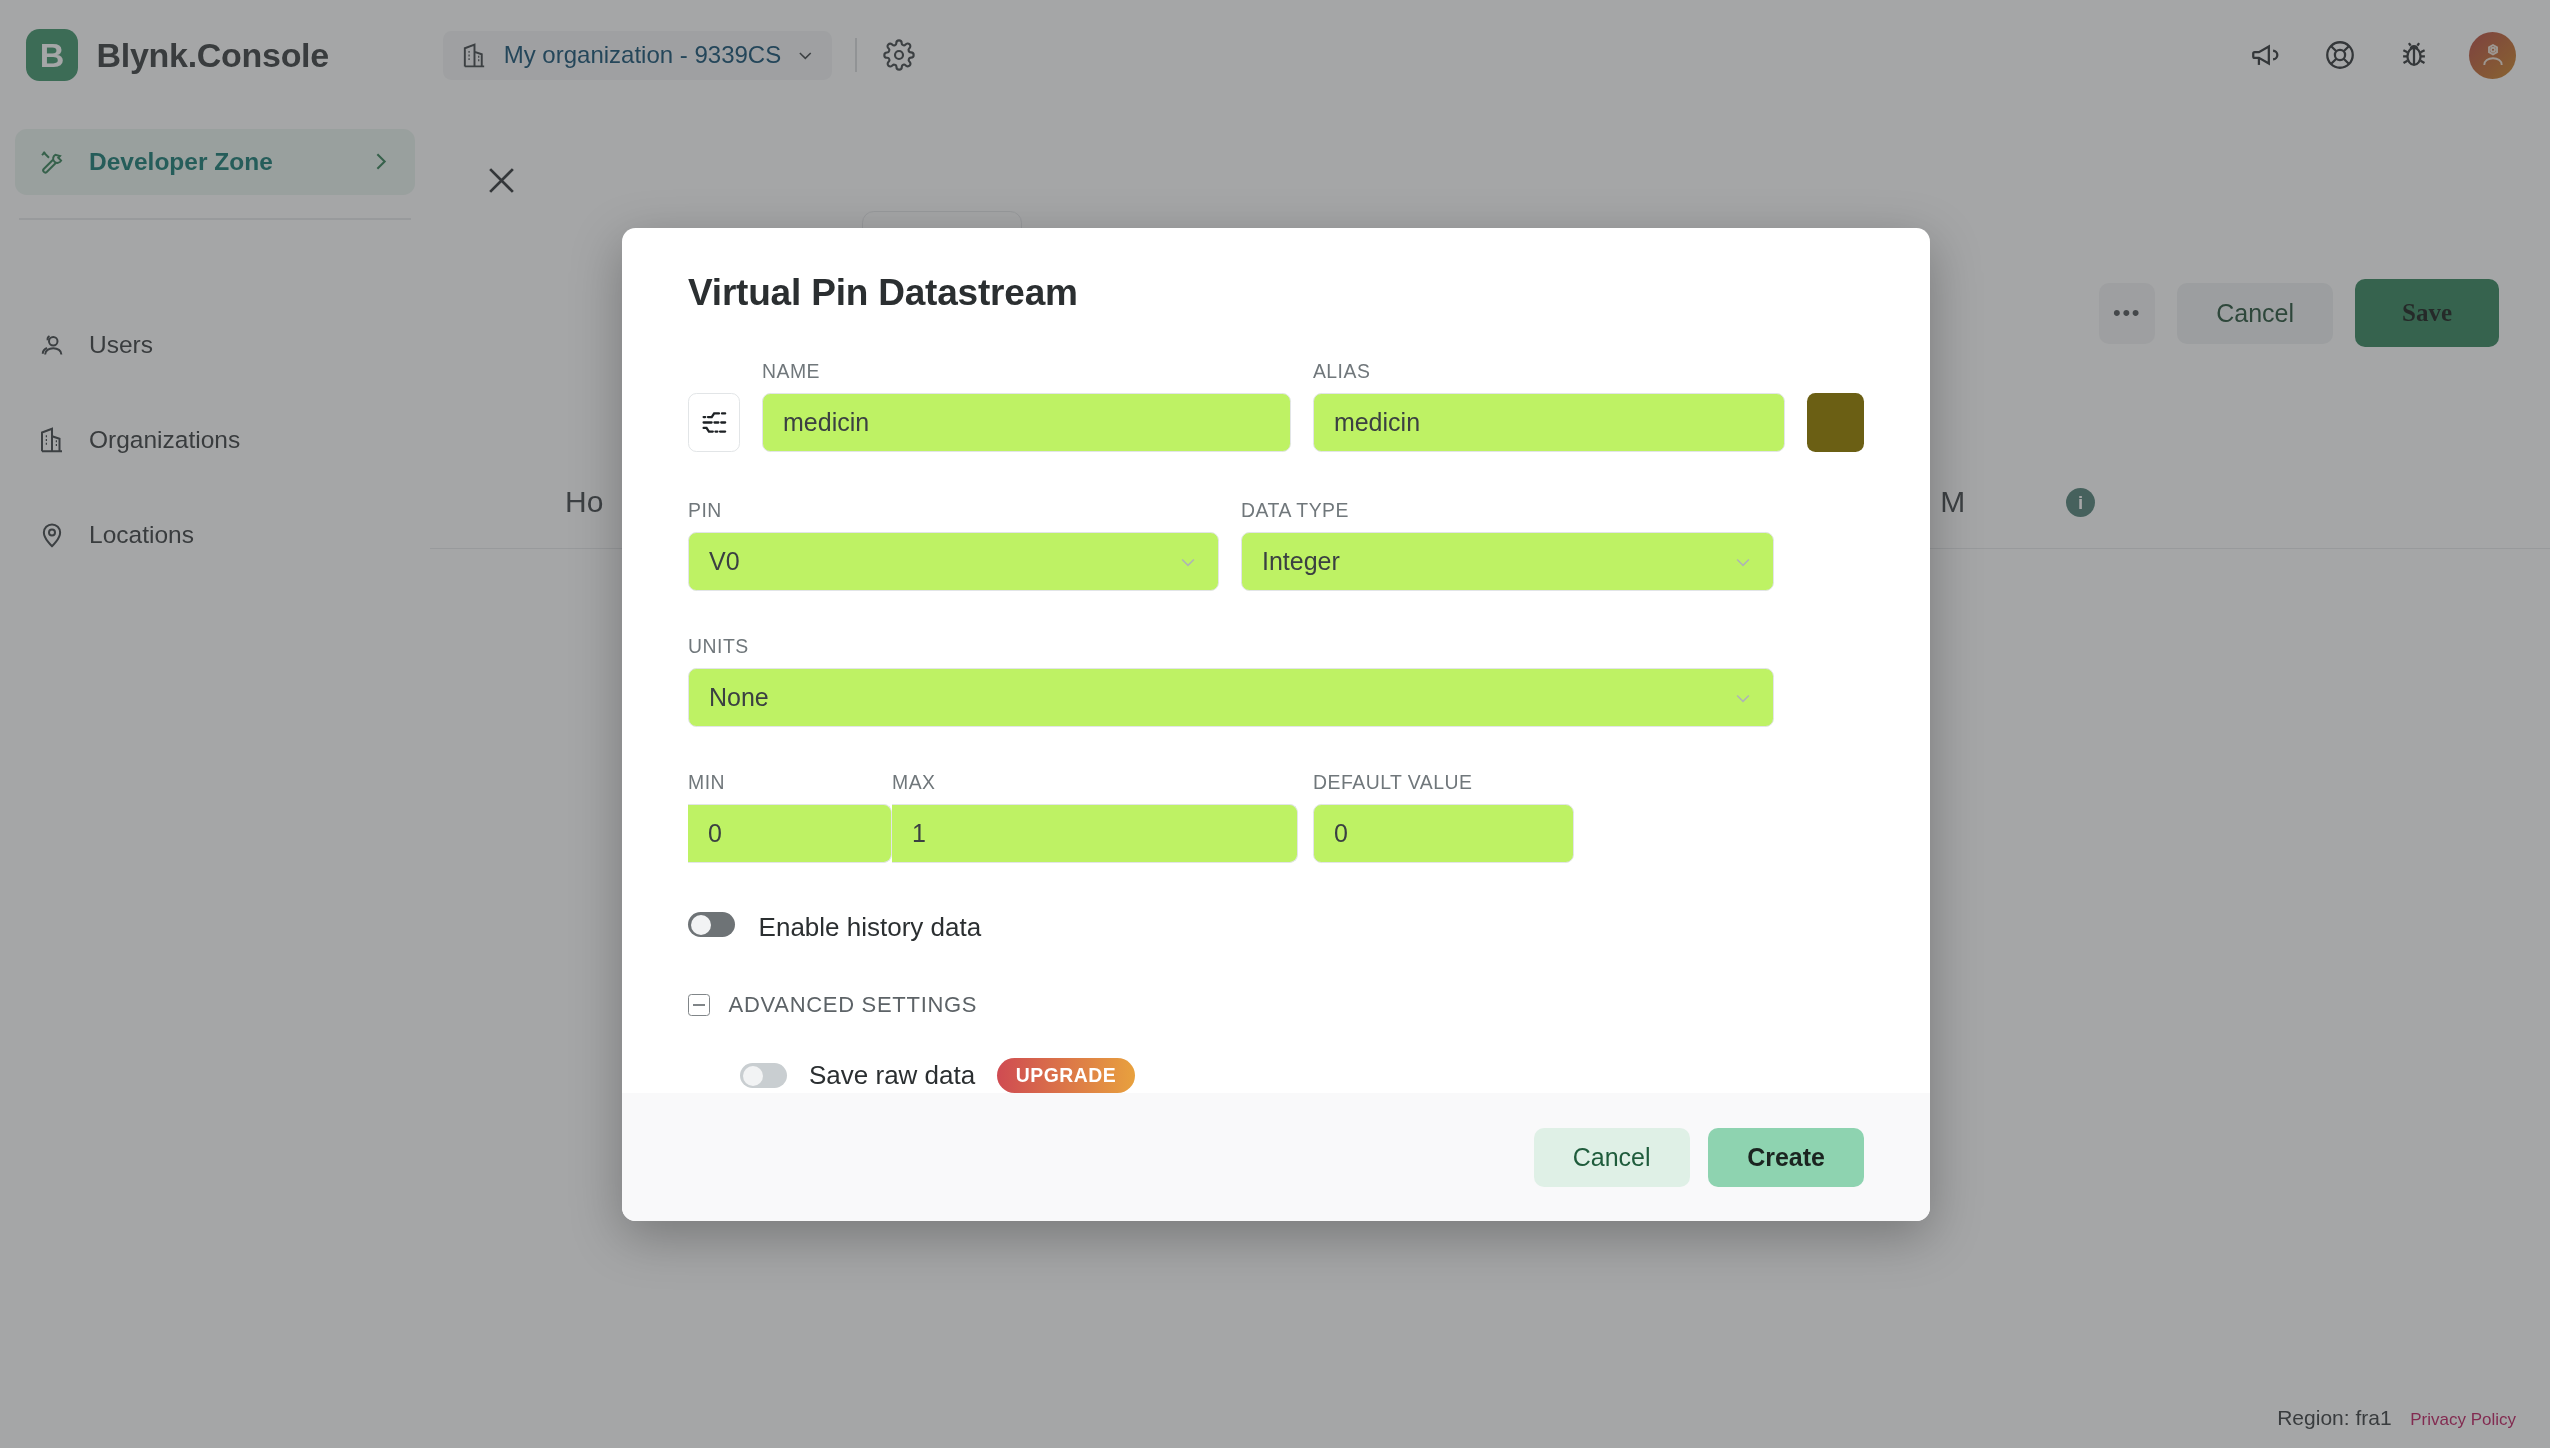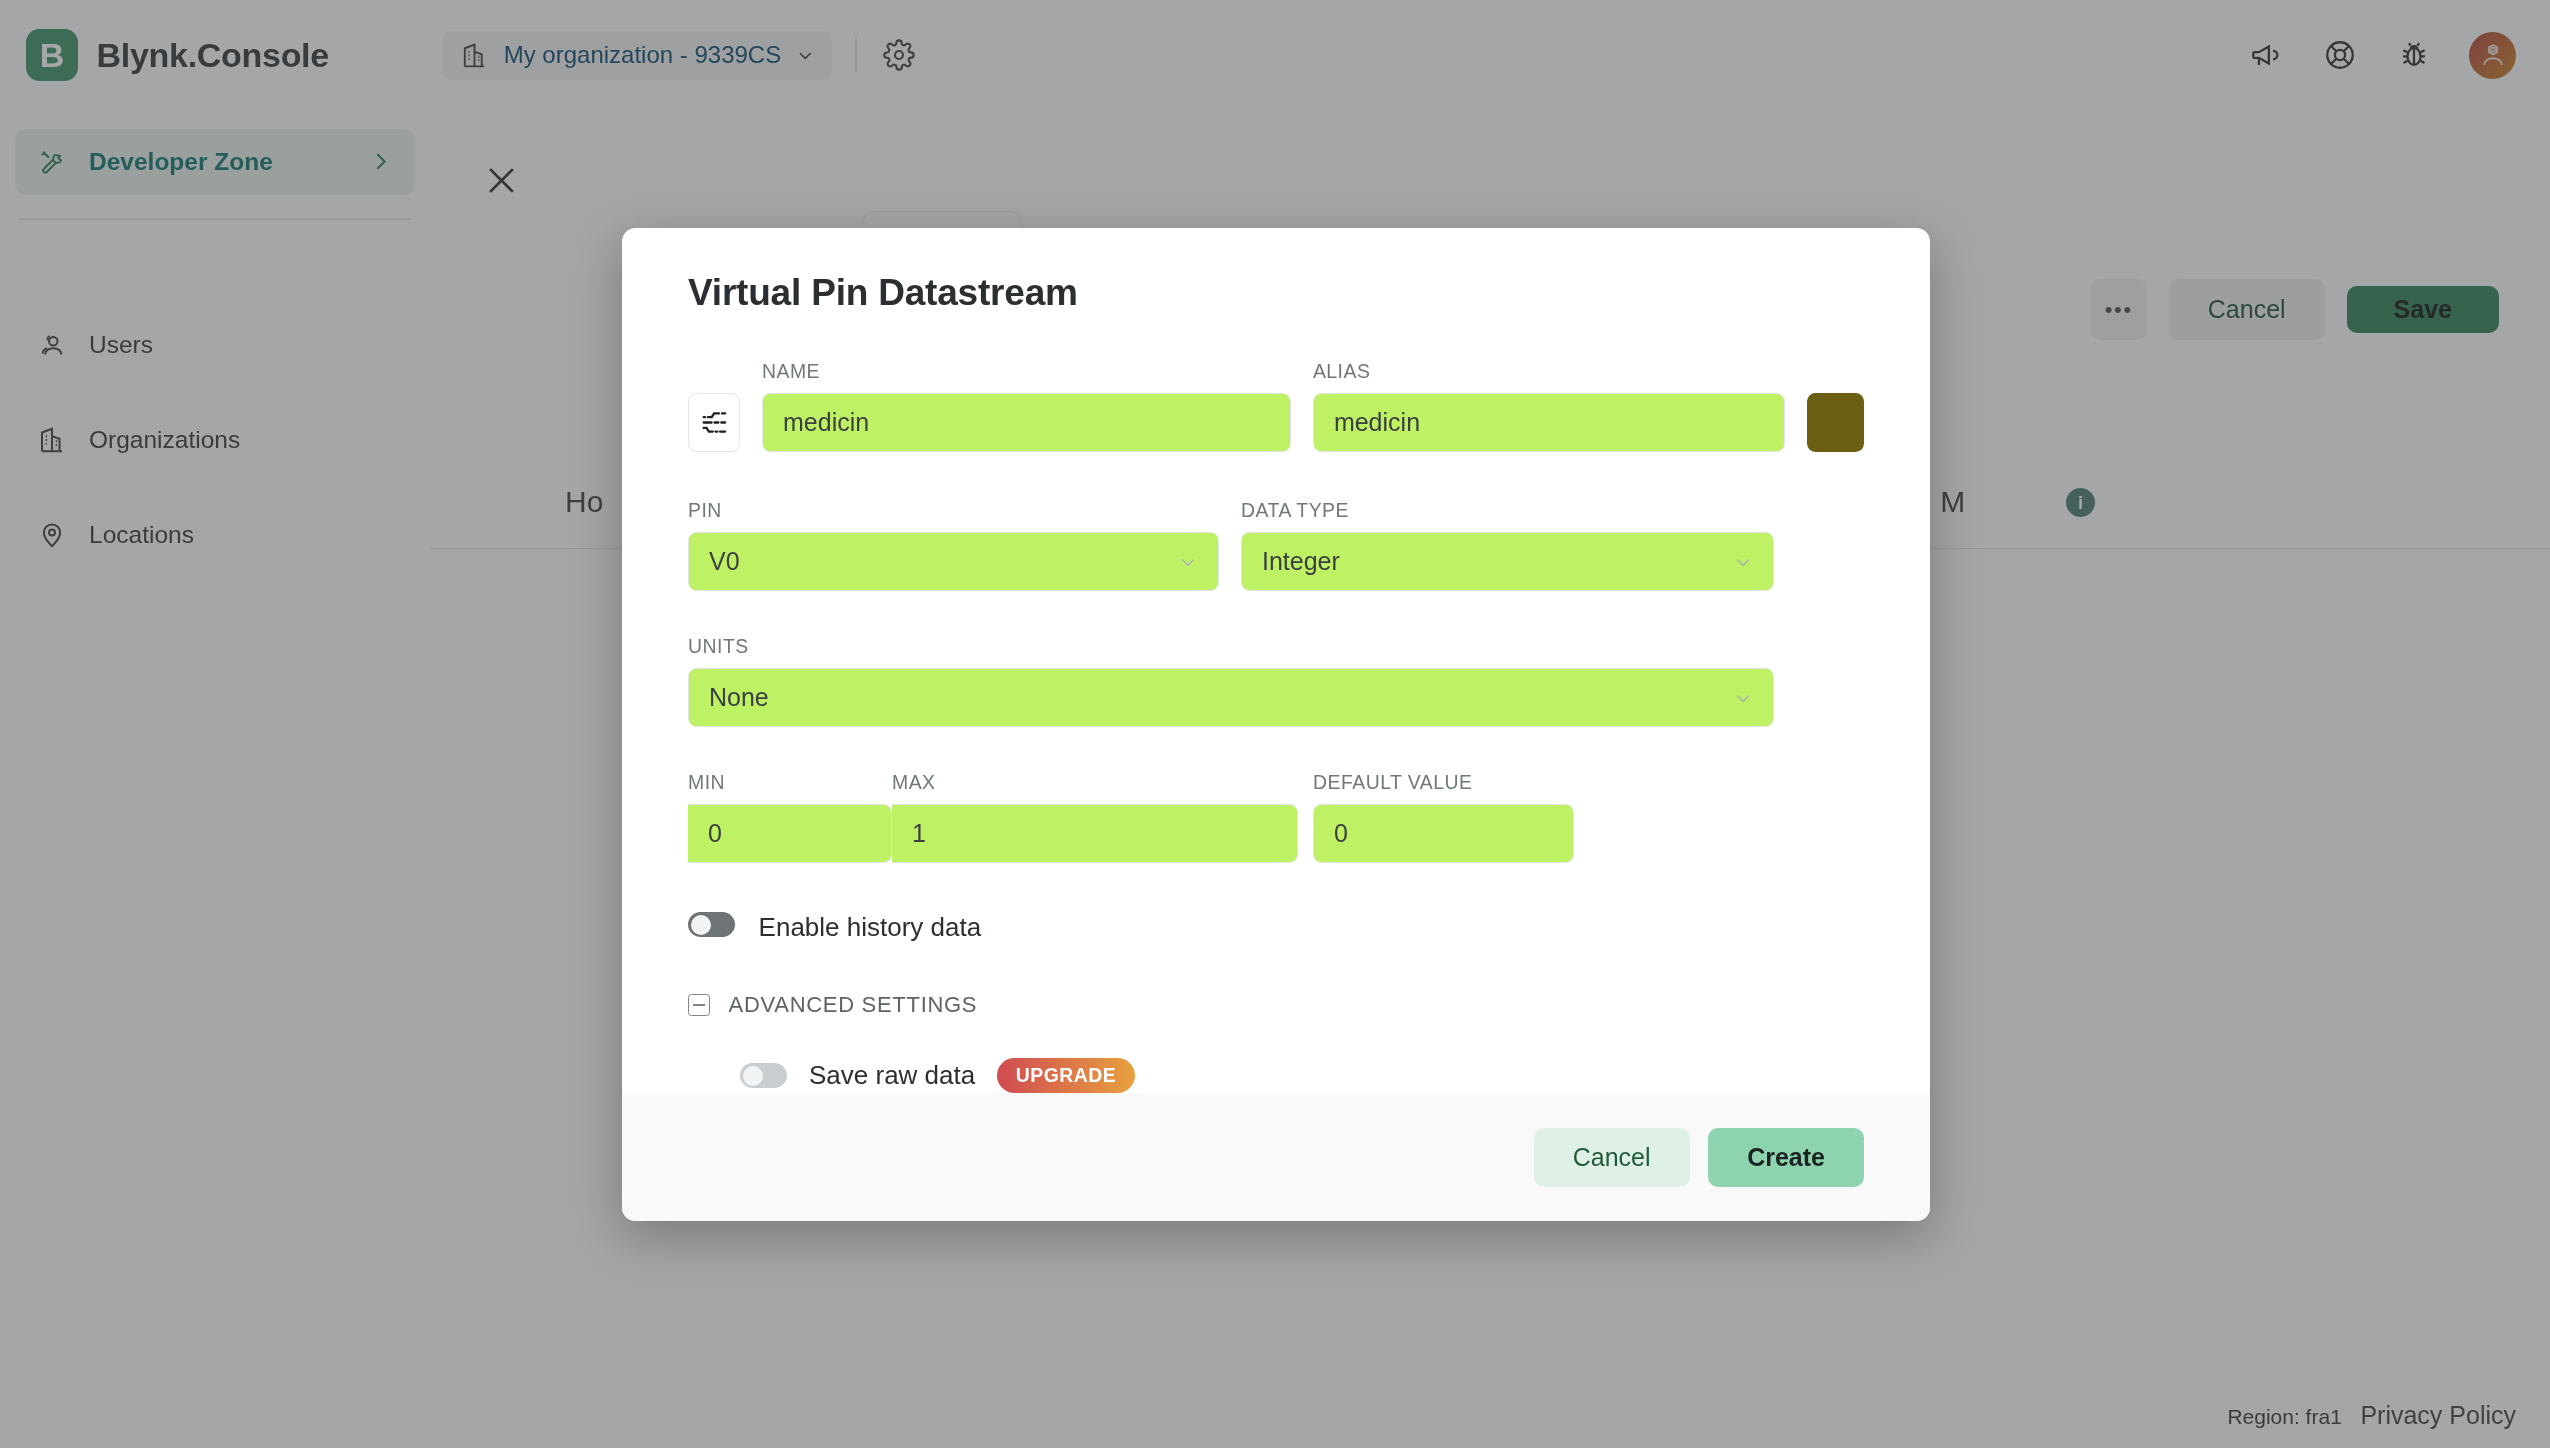--- a/index.html
+++ b/index.html
@@ -72,37 +72,37 @@
   .head-actions { position: absolute; right: 51px; top: 169px; display: flex; align-items: center; gap: 22px; }
   .btn-dots {
     width: 56px; height: 61px; border-radius: 10px; background: #f1f2f3;
     display: flex; align-items: center; justify-content: center; font-size: 22px; color: #4a4f52; letter-spacing: 1.7px;
   }
   .btn-ghost {
     height: 61px; padding: 0 39px; border-radius: 10px; background: #eef0f1;
     display: flex; align-items: center; font-size: 25px; color: #1f4c33;
   }
   .btn-green {
-    height: 47px; padding: 0 47px; border-radius: 10px; background: #2e8158;
-    display: flex; align-items: center; font-size: 25px; font-weight: 700; color: #0f1511;
+    height: 68px; padding: 0 47px; border-radius: 10px; background: #2e8158;
+    display: flex; align-items: center; font-size: 25px; font-weight: 700; color: #0f1511; font-family: Liberation Serif, serif;
   }
   .tabs {
     position: absolute; left: 0; right: 0; top: 346px; height: 93px;
     border-bottom: 1.7px solid #e6e8ea; display: flex; align-items: center; padding-left: 135px; gap: 101px;
   }
   .tab { font-size: 30px; color: #3a3f42; white-space: nowrap; }
   .tab-badge {
     width: 29px; height: 29px; border-radius: 50%; background: #4c7e74;
     color: #ffffff; font-size: 18.6px; font-weight: 700; line-height: 29px; text-align: center;
   }
   .page-footer {
     position: absolute; right: 34px; bottom: 18.6px; display: flex; gap: 18.6px; align-items: baseline;
   }
   .region-txt { font-size: 21px; color: #333739; }
-  .privacy-link { font-size: 25px; color: #404040; }
+  .privacy-link { font-size: 17px; color: #be185d; }
 
   
   .overlay { position: absolute; inset: 0; background: rgba(64,66,68,0.47); }
 
   
   .modal {
     position: absolute; left: 622px; top: 228px; width: 1308px; height: 993px;
     background: #ffffff; border-radius: 13.5px; box-shadow: 0 15px 51px rgba(0,0,0,0.28);
     display: flex; flex-direction: column; overflow: hidden;
   }

